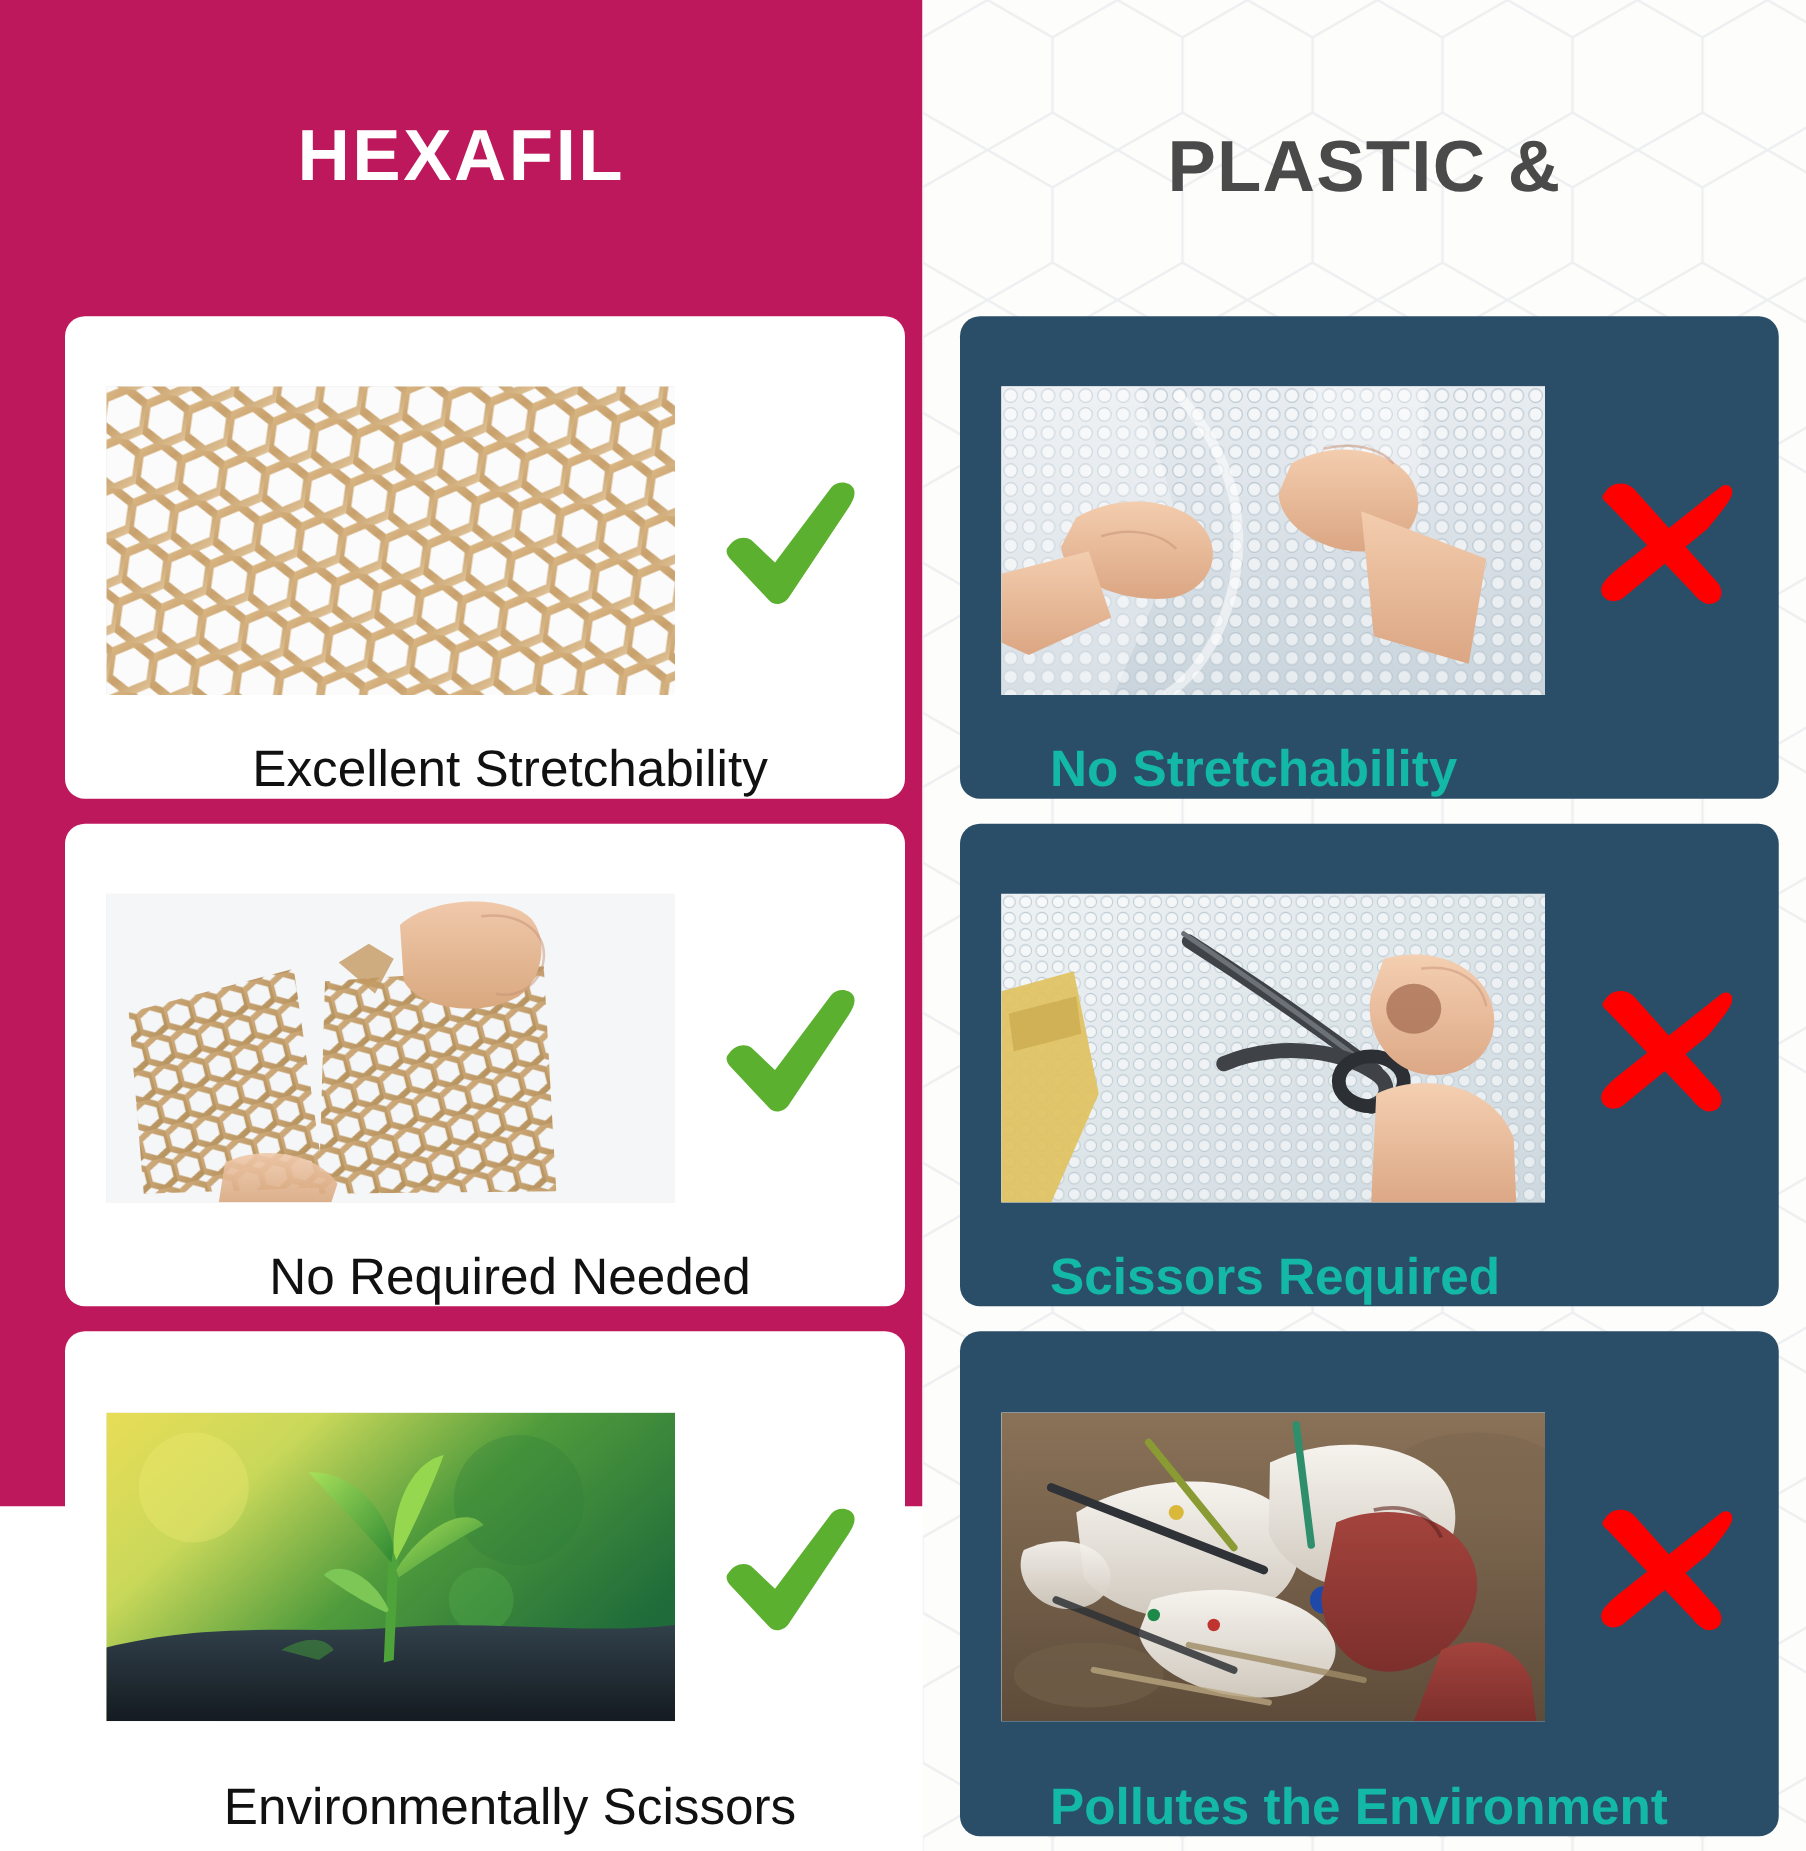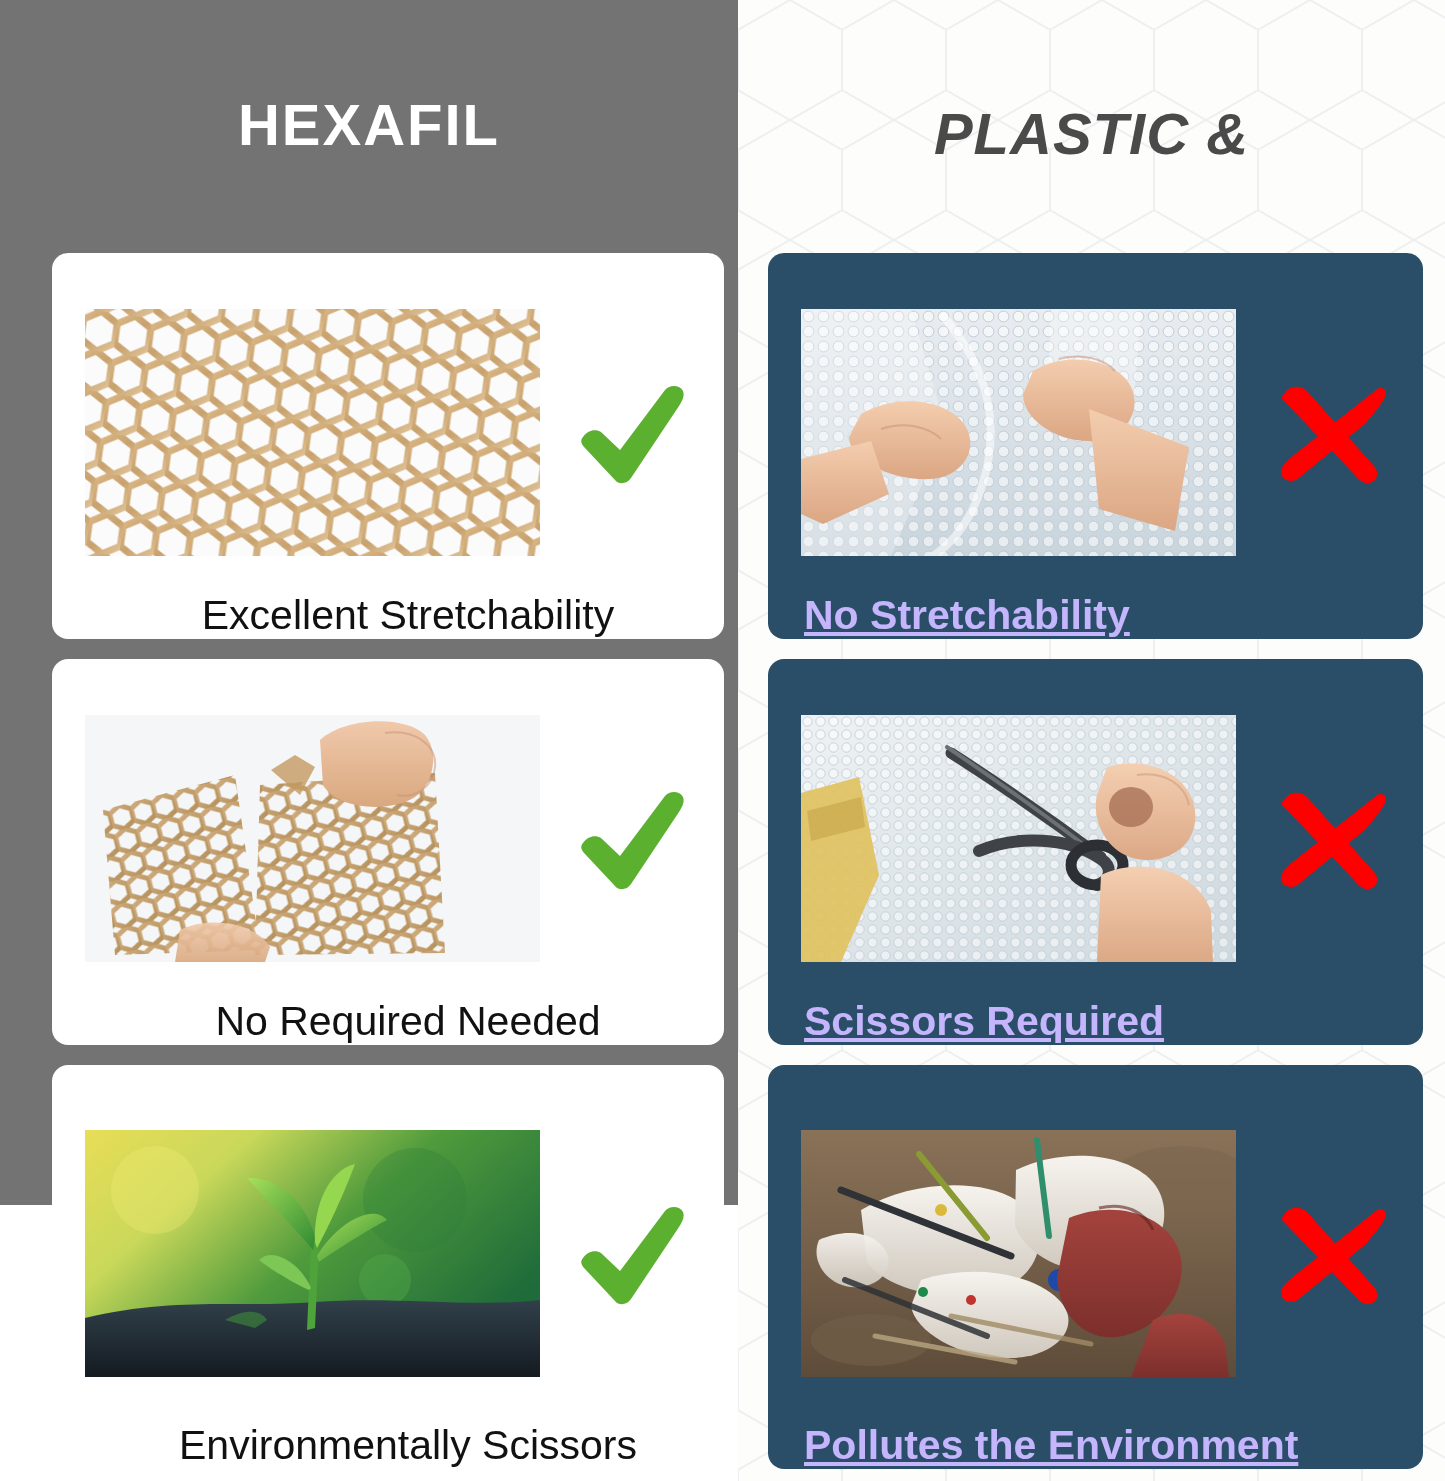--- a/index.html
+++ b/index.html
@@ -16,21 +16,21 @@
     width:1445px;
     height:1481px;
     display:flex;
   }
 
   
   .col-left {
     position:relative;
     width:738px;
     height:1205px;
-    background:#737373;
+    background:#be185d;
     flex:0 0 738px;
   }
 
   
   .col-right {
     position:relative;
     width:707px;
     height:1481px;
     background:#FDFDFB;
     flex:0 0 707px;
@@ -60,21 +60,20 @@
     text-align:center;
     line-height:1.06;
   }
   .header-right {
     position:absolute;
     top:0; left:0; right:0;
     height:250px;
     display:flex;
     align-items:center;
     justify-content:center;
-    font-style:italic;
   }
   .title-right {
     font-size:58px;
     font-weight:bold;
     letter-spacing:1px;
     color:#4A4A4A;
     text-align:center;
     line-height:1.02;
     padding-top:18px;
   }
@@ -150,21 +149,21 @@
     height:247px;
   }
 
   .caption {
     flex:0 0 auto;
     padding:6px 0 0 40px;
     font-size:41px;
     line-height:1.12;
   }
   .card.light .caption { color:#111111; }
-  .card.dark  .caption { color:#c4b5fd; font-weight:bold; padding-left:36px;text-decoration:underline; }
+  .card.dark  .caption { color:#14b8a6; font-weight:bold; padding-left:72px; }
 
   svg.icon { display:block; }
 
   
   .ill { position:absolute; inset:0; width:100%; height:100%; display:block; }
 </style>
 </head>
 <body>
 
 <div id="page">

